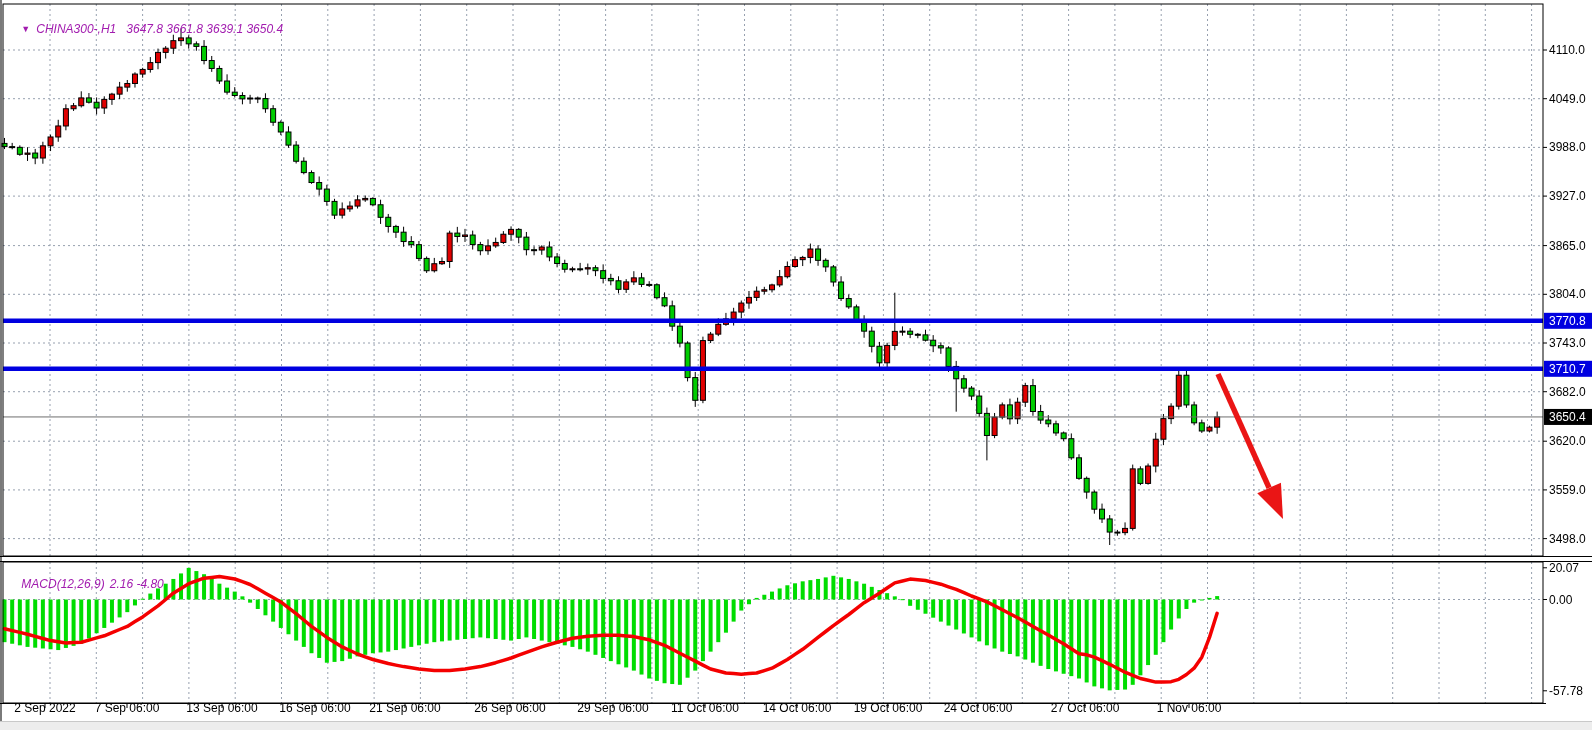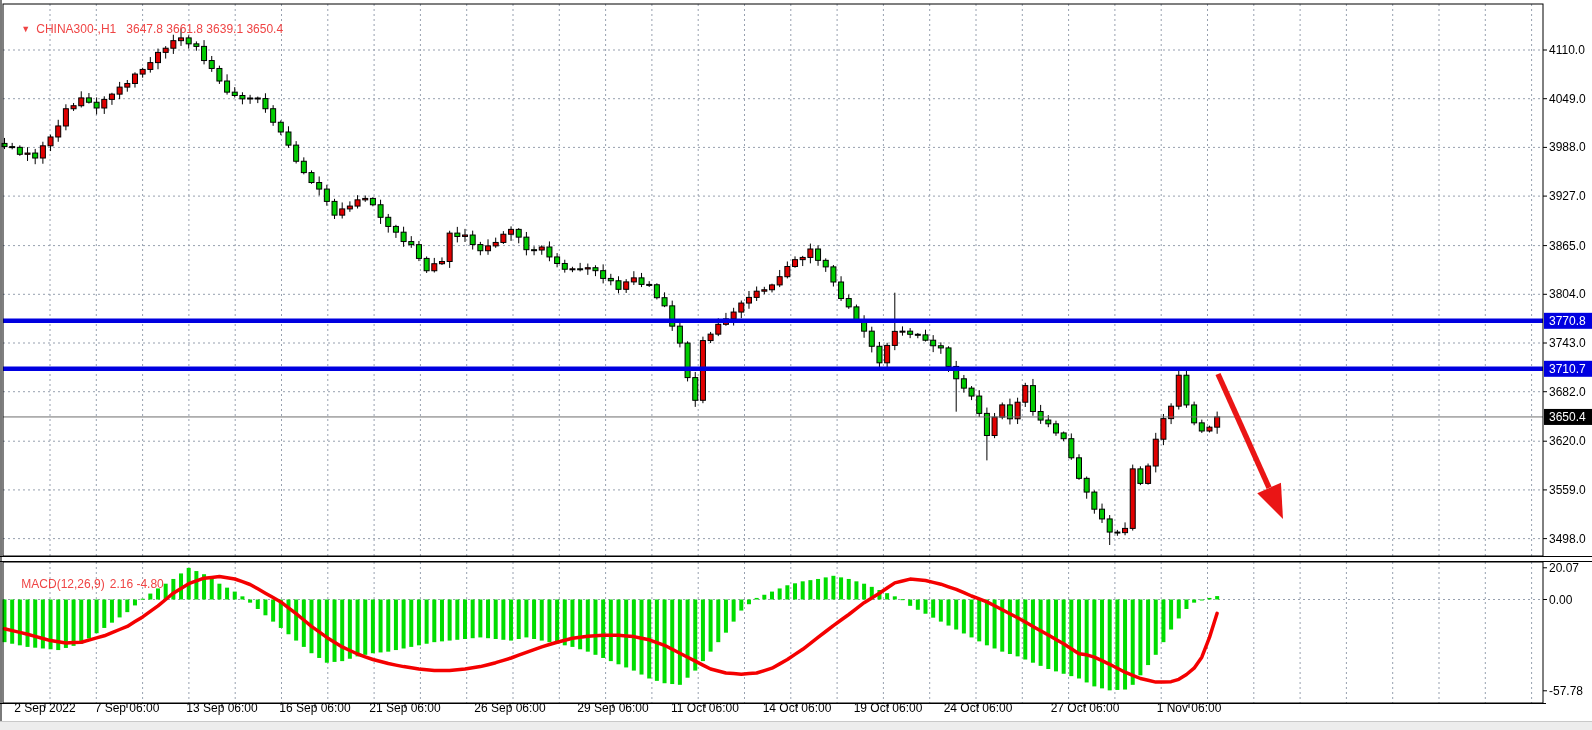--- a/index.html
+++ b/index.html
@@ -1,18 +1,18 @@
 <!DOCTYPE html>
 <html><head>
 <meta charset="utf-8">
 <style>
   html,body{margin:0;padding:0;background:#fff;}
   .stage{position:relative;width:1592px;height:730px;background:#fff;overflow:hidden;
          font-family:"Liberation Sans",sans-serif;}
-  .overlay{position:absolute;color:#ef4444;font-size:12px;white-space:pre;}
+  .overlay{position:absolute;color:#a21caf;font-size:12px;white-space:pre;font-style:italic;}
   #title-overlay{top:8px;left:8px;}
   #title-overlay .dd{font-size:9px;vertical-align:1px;margin-right:6px;}
   #title-overlay .sym{margin-right:10px;}
   #macd-overlay{top:563px;left:8px;}
   #macd-overlay .sym{margin-right:5px;text-align:right;}
   svg text{font-family:"Liberation Sans",sans-serif;font-size:12px;fill:#000;}
 </style>
 </head>
 <body>
 

